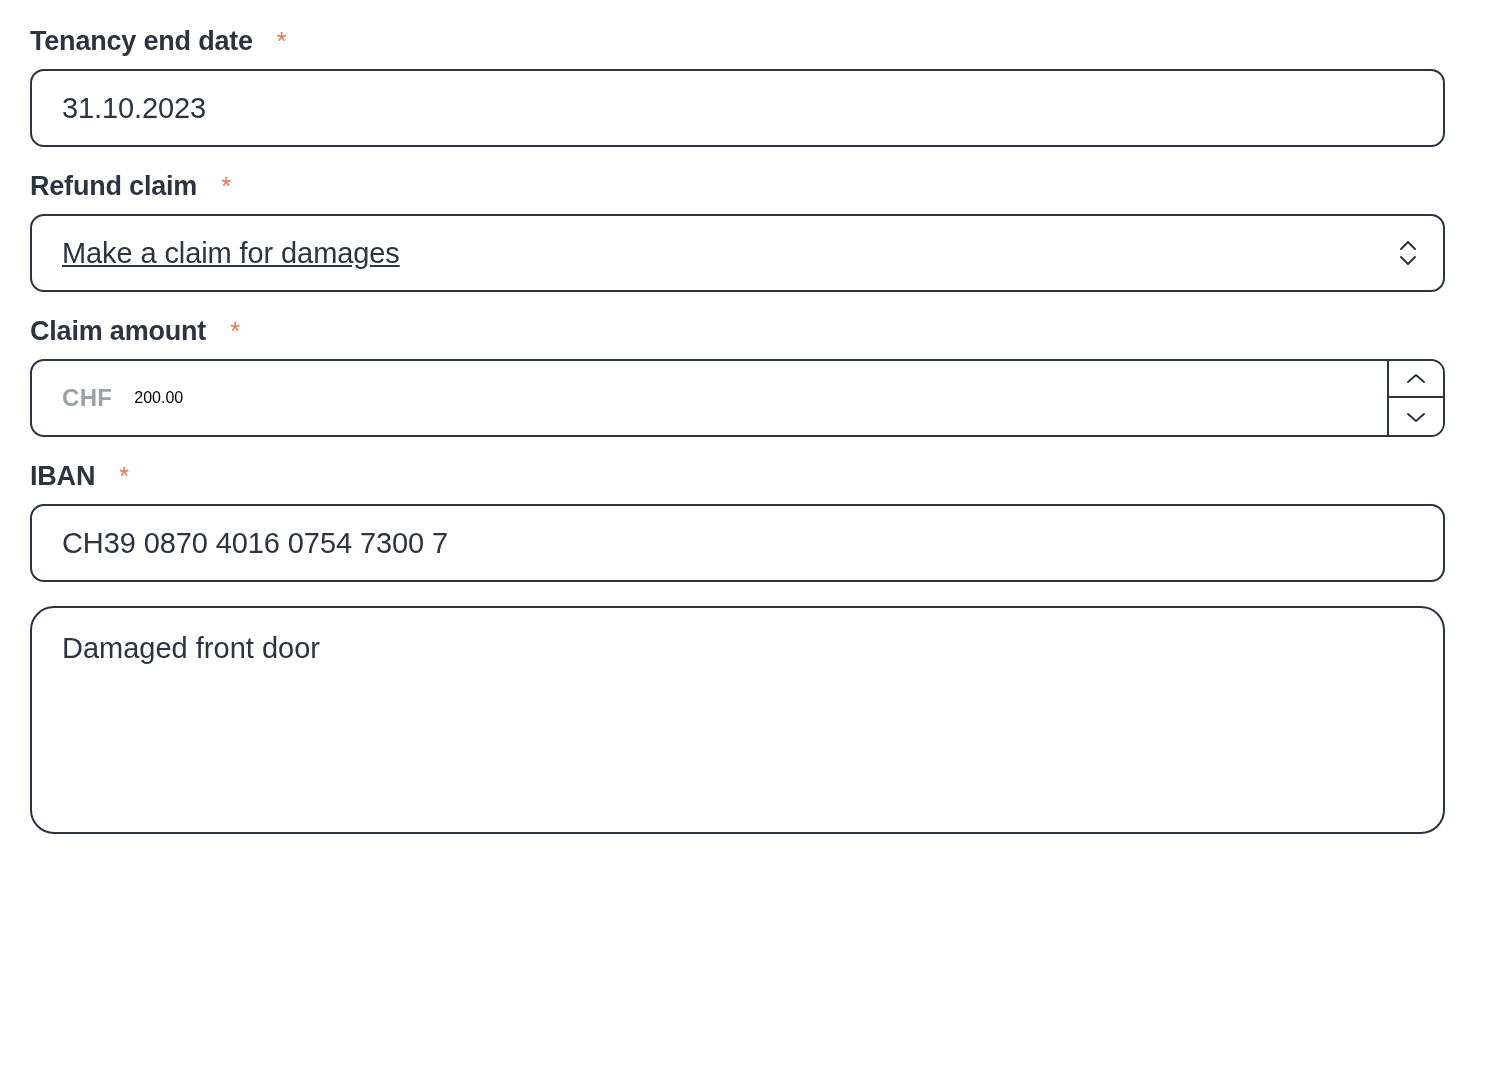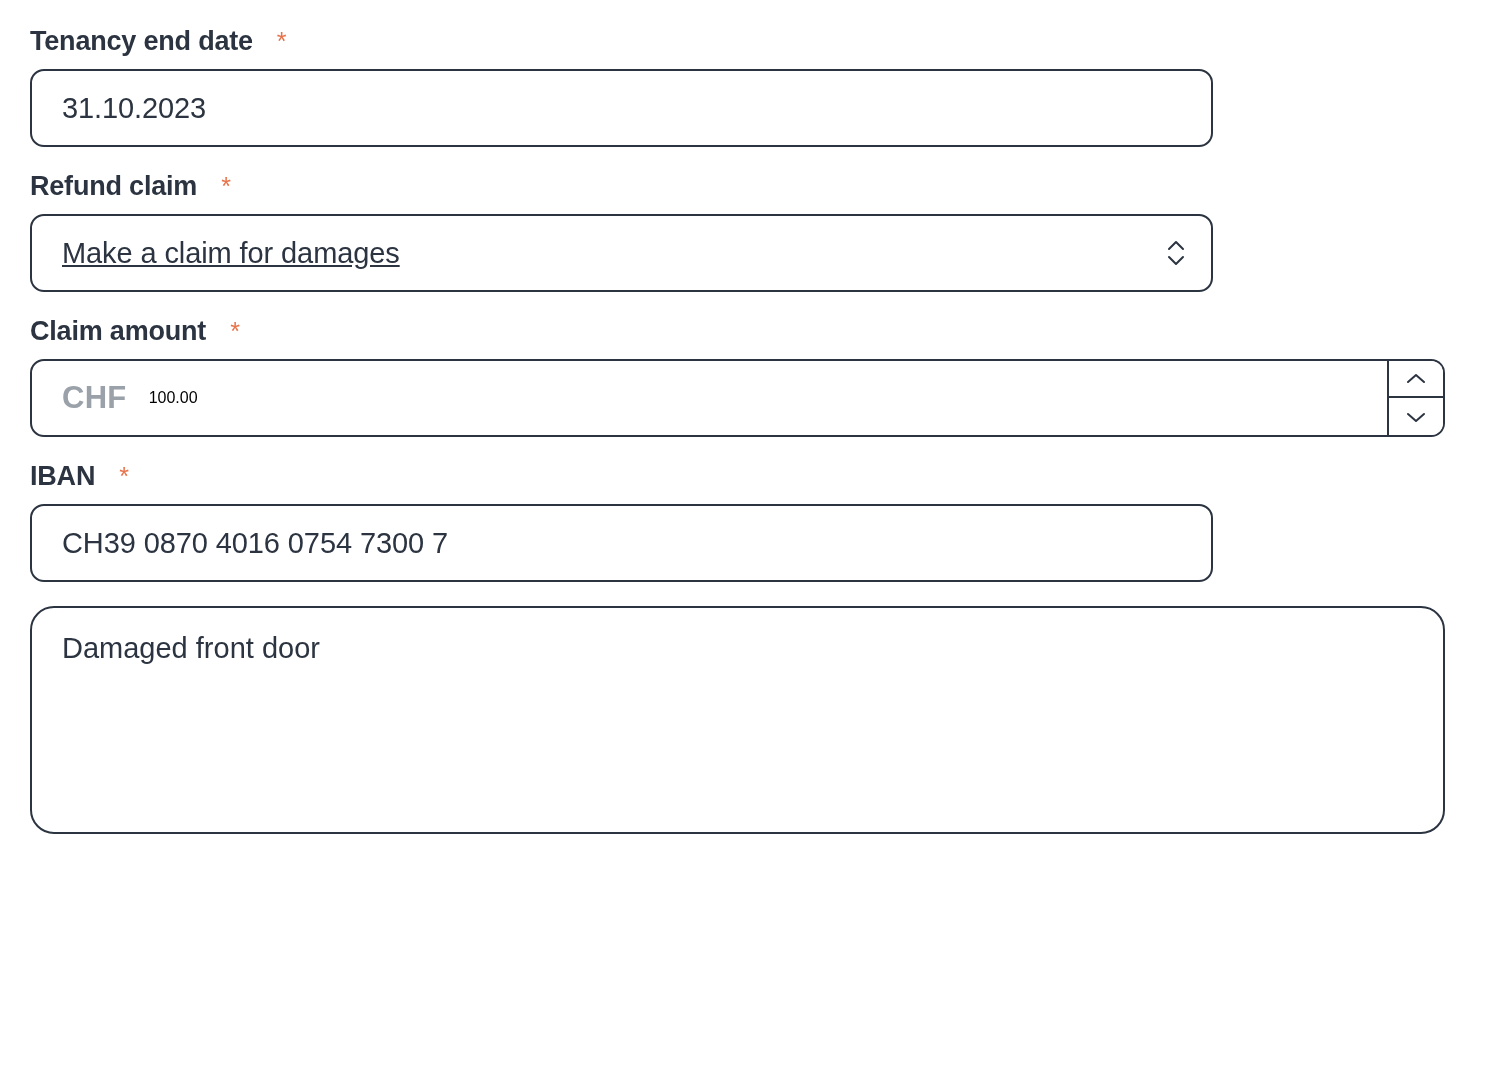--- a/index.html
+++ b/index.html
@@ -30,21 +30,21 @@
     align-items: baseline;
     gap: 24px;
   }
   .req {
     color: #e8734a;
     font-size: 25px;
     font-weight: normal;
     line-height: 1;
   }
   .control {
-    width: 1183px;
+    width: 1415px;
     height: 78px;
     border: 2px solid #2b3440;
     border-radius: 14px;
     display: flex;
     align-items: center;
     padding: 0 30px;
     background: #fff;
     font-size: 29px;
     color: #2b3440;
   }
@@ -80,21 +80,21 @@
     border: 2px solid #2b3440;
     border-radius: 14px 0 0 14px;
     border-right: 2px solid #2b3440;
     display: flex;
     align-items: center;
     padding: 0 30px;
     gap: 22px;
     background: #fff;
   }
   .currency {
-    font-size: 31px;
+    font-size: 24px;
     font-weight: bold;
     color: #9aa1a9;
     letter-spacing: 0.3px;
   }
   .stepper {
     width: 56px;
     display: flex;
     flex-direction: column;
     border: 2px solid #2b3440;
     border-left: none;
@@ -157,21 +157,21 @@
   </div>
 
   <div class="field">
     <div class="label">
       <span>Claim amount</span>
       <span class="req">*</span>
     </div>
     <div class="number-wrap">
       <div class="number-box">
         <span class="currency">CHF</span>
-        <span class="value">100.00</span>
+        <span class="value">200.00</span>
       </div>
       <div class="stepper">
         <div class="step-btn up">
           <svg width="26" height="16" viewBox="0 0 26 16" fill="none" aria-hidden="true">
             <path d="M5 11 L13 4 L21 11" stroke="#2b3440" stroke-width="2" stroke-linecap="round" stroke-linejoin="round"></path>
           </svg>
         </div>
         <div class="step-btn down">
           <svg width="26" height="16" viewBox="0 0 26 16" fill="none" aria-hidden="true">
             <path d="M5 5 L13 12 L21 5" stroke="#2b3440" stroke-width="2" stroke-linecap="round" stroke-linejoin="round"></path>

